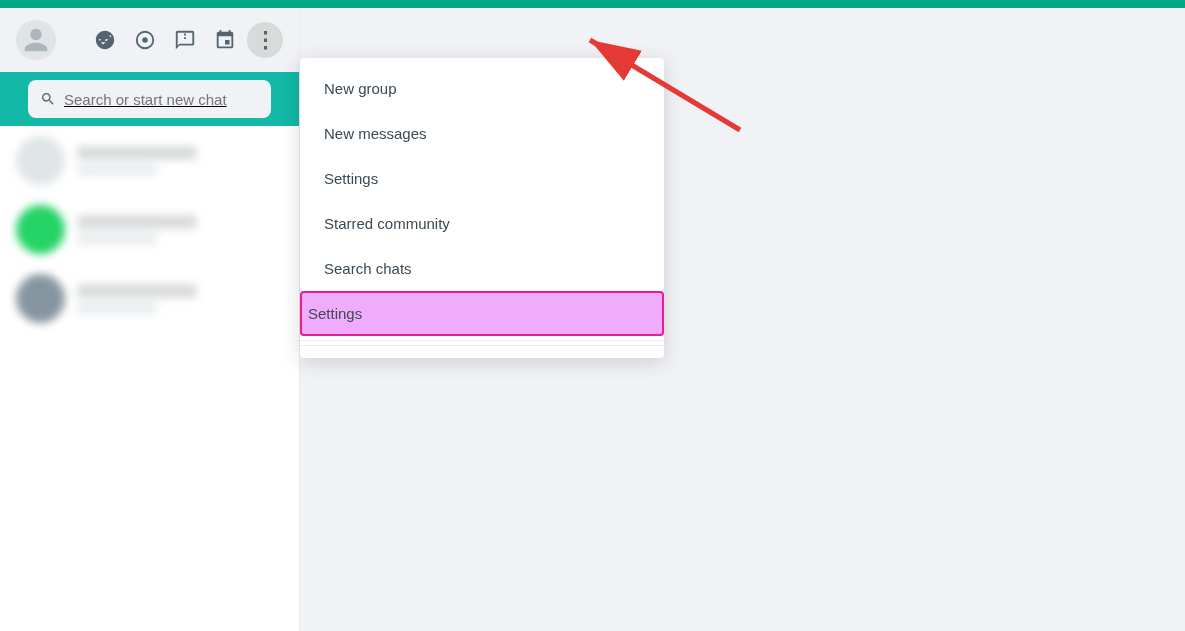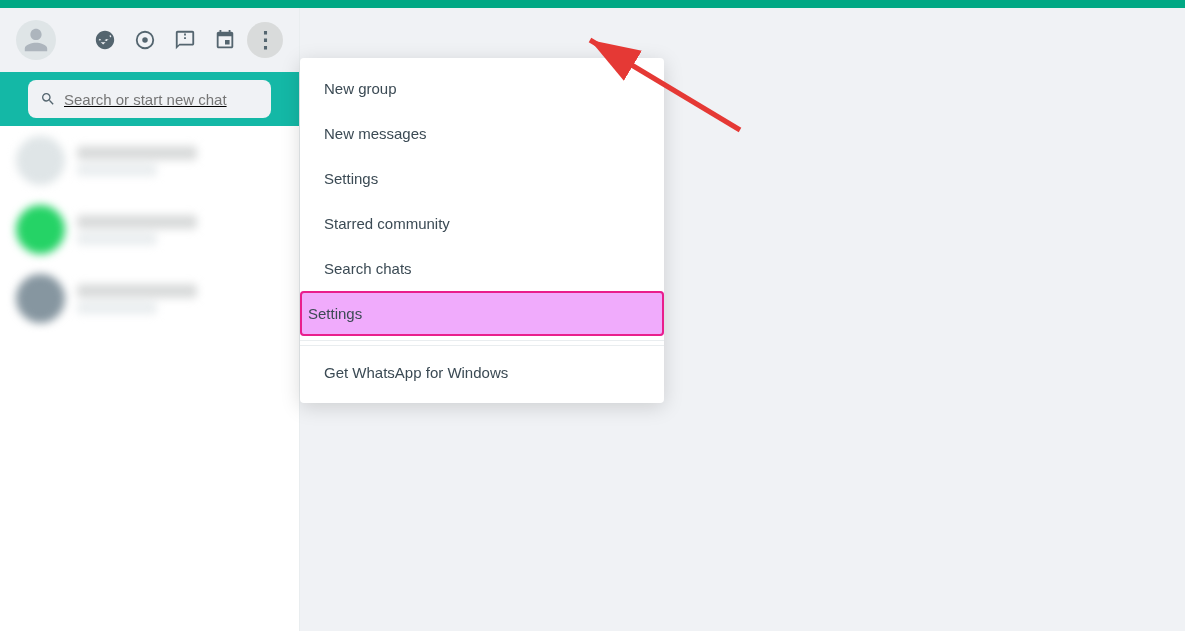--- a/index.html
+++ b/index.html
@@ -347,21 +347,20 @@
 
 <div class="dropdown-menu">
   <div class="menu-item">New group</div>
   <div class="menu-item">New messages</div>
   <div class="menu-item">Settings</div>
   <div class="menu-item">Starred community</div>
   <div class="menu-item">Search chats</div>
   <div class="menu-item settings-item">Settings</div>
   <div class="menu-divider"></div>
   <div class="menu-divider"></div>
-  <div class="menu-item">Get WhatsApp for Windows</div>
 </div>
 
 <svg class="arrow-container" viewBox="0 0 200 120" xmlns="http://www.w3.org/2000/svg" style="position:absolute;top:30px;left:560px;width:200px;height:120px;z-index:200;pointer-events:none;">
 
   <defs>
     <marker id="arrowhead" markerWidth="10" markerHeight="7" refX="10" refY="3.5" orient="auto">
       <polygon points="0 0, 10 3.5, 0 7" fill="#e53935"></polygon>
     </marker>
   </defs>
 

